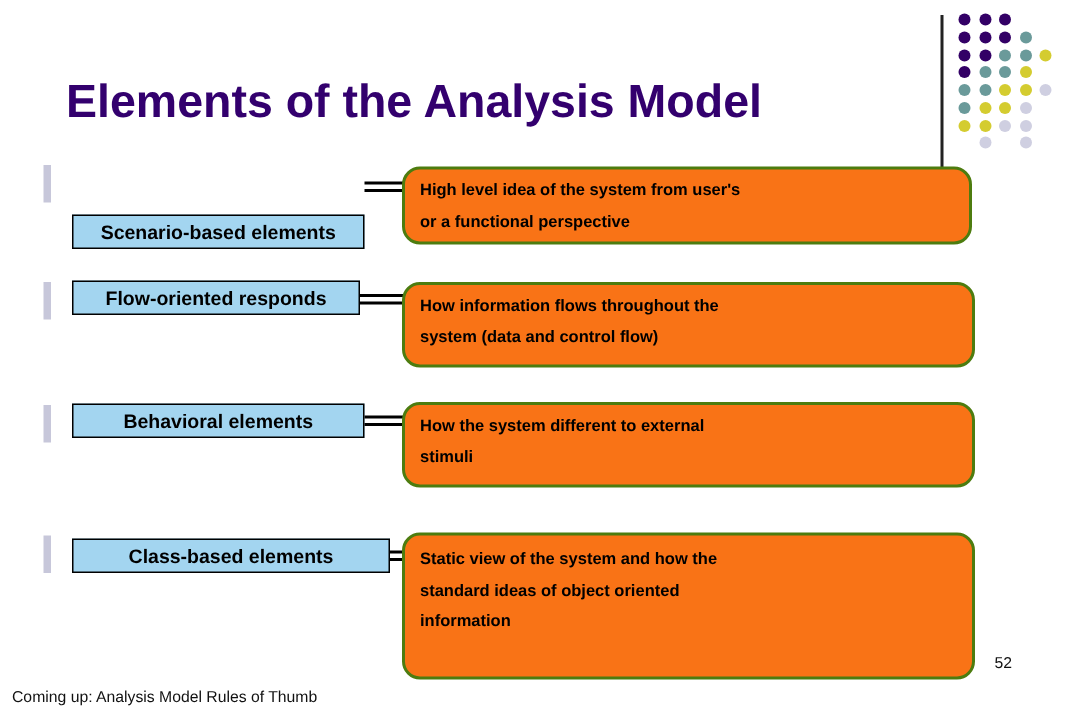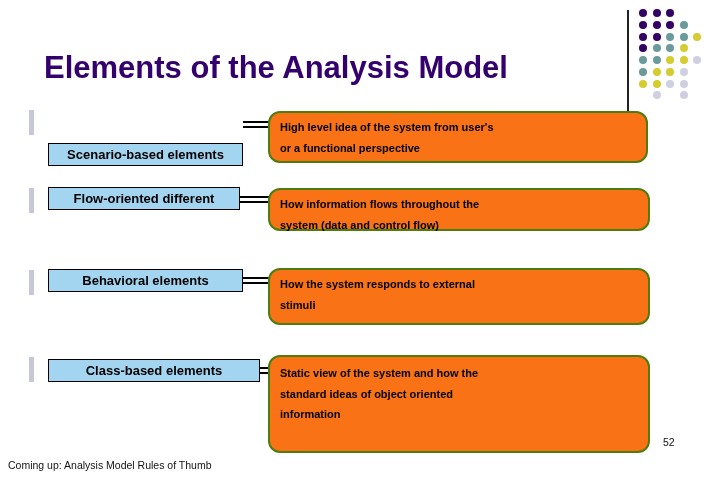--- a/index.html
+++ b/index.html
@@ -35,21 +35,21 @@
   .c2{left:240px;top:196px;width:30px;}
   .c3{left:243px;top:277px;width:27px;}
   .c4{left:260px;top:367px;width:10px;}
   .desc-box{
     position:absolute;left:268px;background:#f97316;border:2px solid #4d7c0f;
     border-radius:12px;box-sizing:border-box;padding:4px 10px 0 10px;
     font-size:11px;font-weight:700;color:#000;
   }
   .desc-box .line{line-height:20.5px;white-space:nowrap;}
   .d1{top:111px;width:380px;height:52px;}
-  .d2{top:188px;width:382px;height:43px;}
+  .d2{top:188px;width:382px;height:57px;}
   .d3{top:268px;width:382px;height:57px;}
   .d4{top:355px;width:382px;height:98px;padding-top:6px;}
   .pagenum{position:absolute;left:663px;top:436px;font-size:10.5px;color:#111;}
   .footer{position:absolute;left:8px;top:459px;font-size:10.5px;color:#111;white-space:nowrap;}
 </style>
 </head>
 <body>
 
 <div class="slide">
 
@@ -95,35 +95,35 @@
     <span>Scenario-based elements</span>
   </div>
   <div class="connector c1"></div>
   <div class="desc-box d1">
     <div class="line">High level idea of the system from user's</div>
     <div class="line">or a functional perspective</div>
   </div>
 
   <div class="bullet b2"></div>
   <div class="label-box r2">
-    <span>Flow-oriented different</span>
+    <span>Flow-oriented responds</span>
   </div>
   <div class="connector c2"></div>
   <div class="desc-box d2">
     <div class="line">How information flows throughout the</div>
     <div class="line">system (data and control flow)</div>
   </div>
 
   <div class="bullet b3"></div>
   <div class="label-box r3">
     <span>Behavioral elements</span>
   </div>
   <div class="connector c3"></div>
   <div class="desc-box d3">
-    <div class="line">How the system responds to external</div>
+    <div class="line">How the system different to external</div>
     <div class="line">stimuli</div>
   </div>
 
   <div class="bullet b4"></div>
   <div class="label-box r4">
     <span>Class-based elements</span>
   </div>
   <div class="connector c4"></div>
   <div class="desc-box d4">
     <div class="line">Static view of the system and how the</div>

